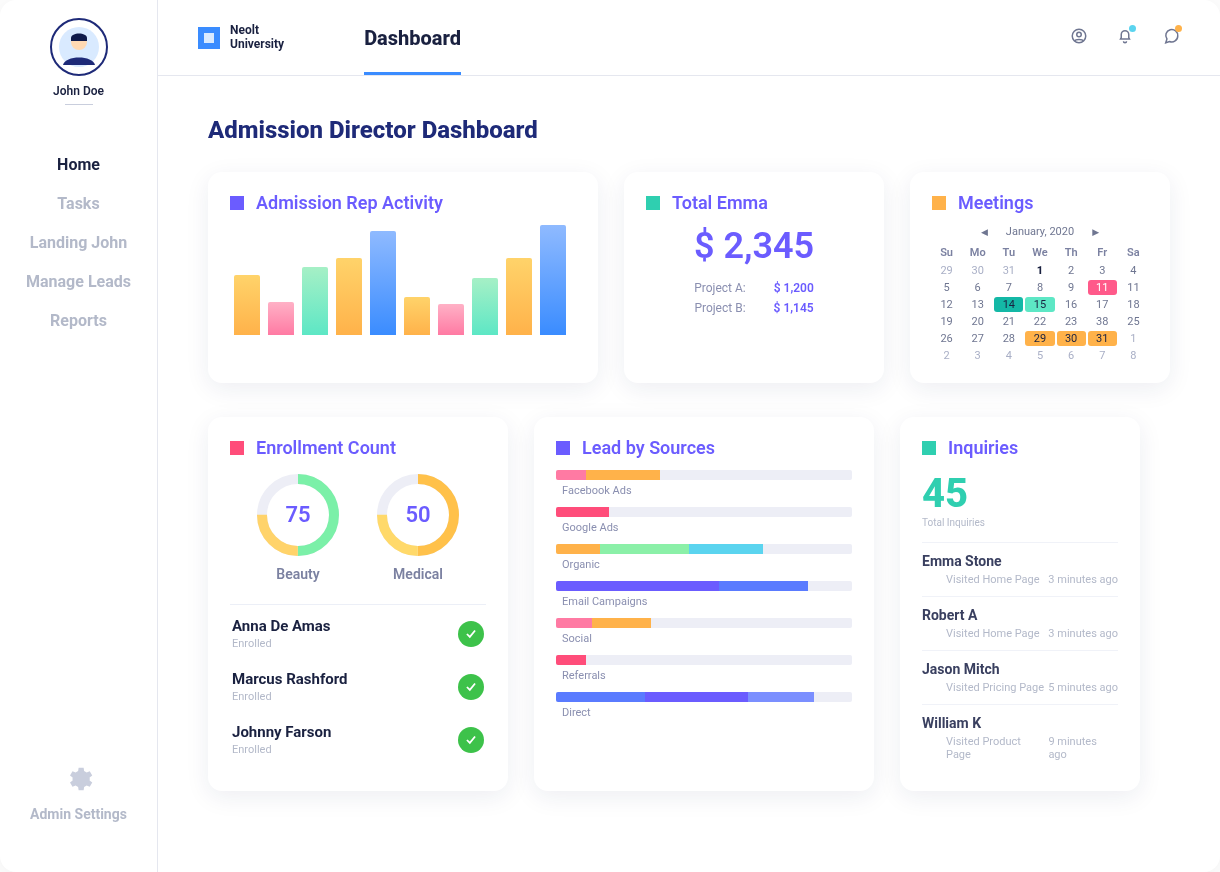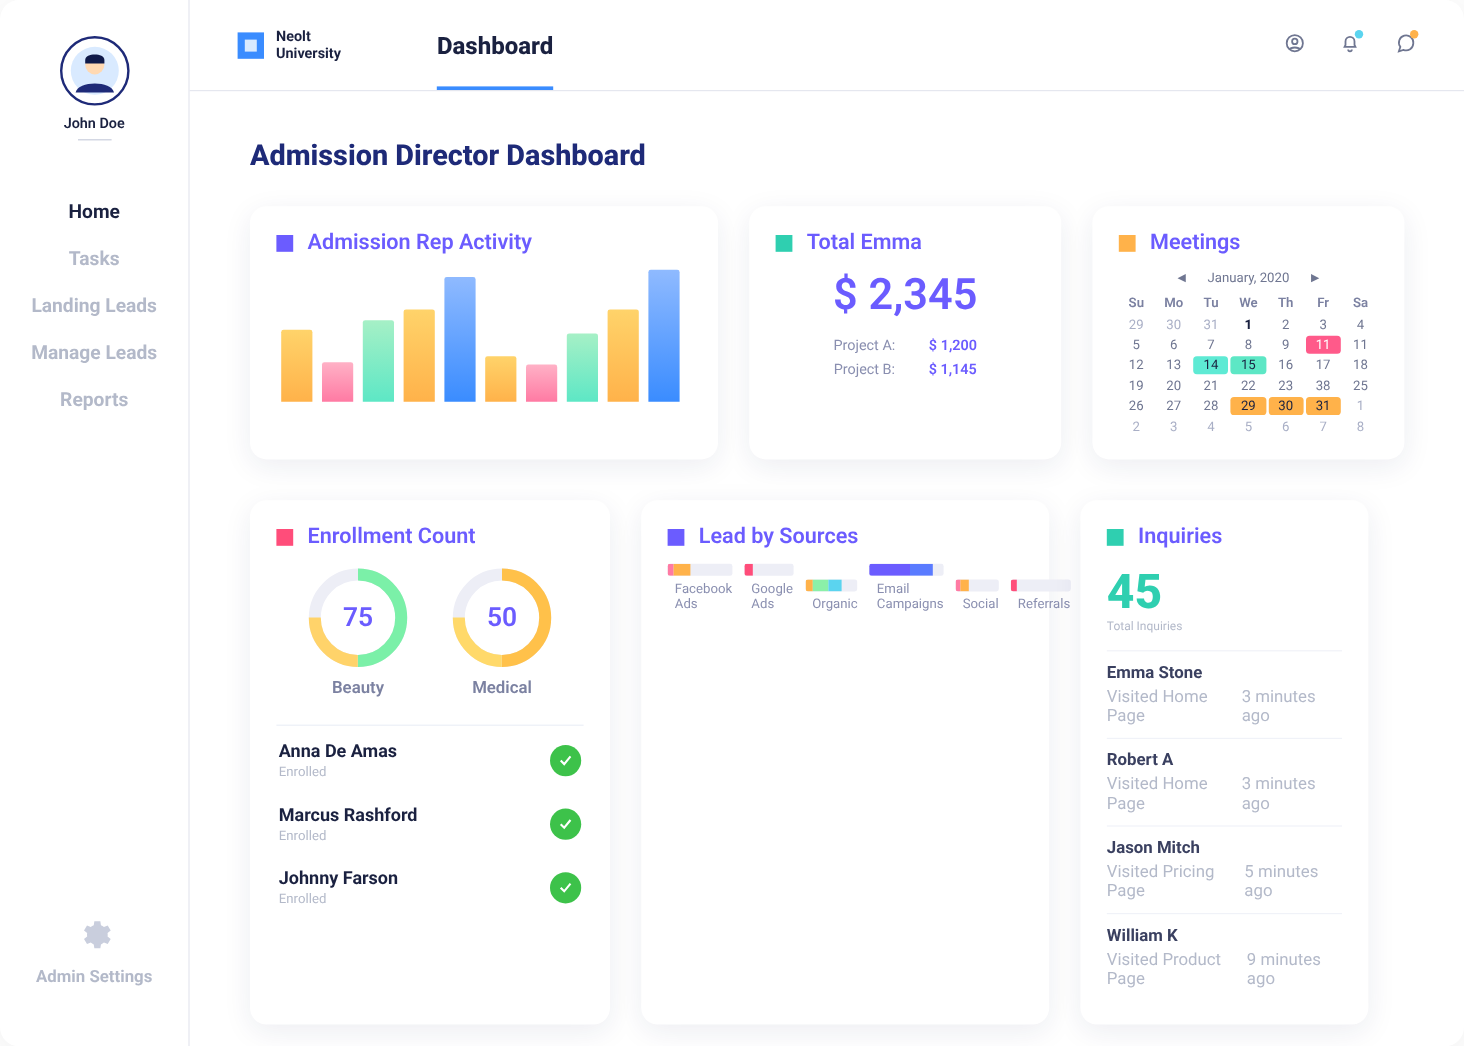--- a/index.html
+++ b/index.html
@@ -1,18 +1,18 @@
 <!DOCTYPE html>
 <html><head>
 <meta charset="utf-8">
 <style>
 * { box-sizing: border-box; margin: 0; padding: 0; }
 body { font-family: -apple-system, BlinkMacSystemFont, 'Segoe UI', Roboto, Arial, sans-serif; background: #fff; width: 1220px; height: 872px; overflow: hidden; }
 .app { display: flex; width: 100%; height: 100%; background: #fff; border-radius: 16px; box-shadow: 0 4px 40px rgba(0,0,0,0.08); }
-.sidebar { width: 165px; border-right: 1px solid #e5e7ef; display: flex; flex-direction: column; align-items: center; padding-top: 30px; }
+.sidebar { width: 165px; border-right: 1px solid #e5e7ef; display: flex; flex-direction: column; align-items: center; padding-top: 18px; }
 .avatar-wrap { display: flex; flex-direction: column; align-items: center; margin-bottom: 28px; }
 .avatar { width: 58px; height: 58px; border-radius: 50%; border: 2px solid #1e2a78; display: flex; align-items: center; justify-content: center; background: #fff; }
 .avatar svg { width: 44px; height: 44px; }
 .username { font-size: 12px; font-weight: 600; color: #1a2140; margin-top: 8px; }
 .username-underline { width: 28px; height: 1px; background: #c9cedd; margin-top: 6px; }
 .nav { display: flex; flex-direction: column; gap: 20px; align-items: center; margin-top: 22px; width: 100%; }
 .nav-item { font-size: 16px; font-weight: 700; color: #b3b9c9; cursor: pointer; }
 .nav-item.active { color: #1a2140; }
 .sidebar-bottom { margin-top: auto; display: flex; flex-direction: column; align-items: center; margin-bottom: 50px; }
 .gear-icon { color: #c9cedd; }
@@ -47,48 +47,48 @@
 
 .calendar { font-size: 11px; }
 .cal-head { display: flex; align-items: center; justify-content: center; gap: 18px; color: #6f7691; margin-bottom: 6px; }
 .cal-head .tri { font-size: 9px; cursor: pointer; color: #6f7691; }
 .cal-grid { display: grid; grid-template-columns: repeat(7, 1fr); gap: 2px; text-align: center; }
 .cal-dow { font-weight: 600; color: #7b81a1; padding: 2px 0; }
 .cal-cell { padding: 1px 0; color: #a9afc6; border-radius: 3px; font-size: 11px; }
 .cal-cell.cur { color: #6f7691; }
 .cal-cell.bold { font-weight: 800; color: #1a2140; }
 .cal-cell.hl-teal { background: #5de7c5; color: #1a2140; }
-.cal-cell.hl-teal2 { background: #5eead4; color: #1a2140; }
+.cal-cell.hl-teal2 { background: #14b8a6; color: #1a2140; }
 .cal-cell.hl-pink { background: #ff5a8a; color: #fff; }
 .cal-cell.hl-orange { background: #ffb24a; color: #1a2140; }
 
 .row2 { display: grid; grid-template-columns: 300px 340px 240px; gap: 26px; }
 .donuts { display: flex; gap: 30px; justify-content: center; margin-top: 10px; }
 .donut-wrap { display: flex; flex-direction: column; align-items: center; }
 .donut-label { margin-top: 6px; font-size: 14px; color: #7b81a1; font-weight: 600; }
 .donut-num { font-size: 22px; font-weight: 600; fill: #6b5cff; }
 .enroll-list { margin-top: 22px; border-top: 1px solid #eceff7; }
 .enroll-item { display: flex; align-items: center; padding: 12px 2px 8px 2px; }
 .enroll-name { font-size: 15px; font-weight: 700; color: #1a2140; }
 .enroll-status { font-size: 11px; color: #b3b9c9; margin-top: 2px; }
 .check-badge { margin-left: auto; width: 26px; height: 26px; border-radius: 50%; background: #3dc24a; display: flex; align-items: center; justify-content: center; }
 .check-badge svg { stroke: #fff; }
 
-.sources { display: flex; flex-direction: row; gap: 10px; margin-top: 12px; align-items: flex-end; }
+.sources { display: flex; flex-direction: column; gap: 10px; margin-top: 12px; }
 .src { }
 .src-bar { width: 100%; height: 10px; background: #edeef6; border-radius: 2px; overflow: hidden; display: flex; }
 .src-fill { height: 100%; }
 .src-label { font-size: 11px; color: #8a8fb0; margin: 4px 0 0 6px; }
 
 .inq-big { font-size: 40px; font-weight: 800; color: #2fcfb0; margin-top: 4px; }
 .inq-sub { font-size: 10px; color: #b3b9c9; margin-bottom: 14px; }
 .inq-item { padding: 10px 0 10px 0; border-top: 1px solid #f0f2f8; }
 .inq-item:first-of-type { border-top: 1px solid #f0f2f8; }
 .inq-name { font-size: 14px; font-weight: 700; color: #3a4060; }
-.inq-row2 { display: flex; justify-content: space-between; font-size: 14px; color: #b3b9c9; margin-top: 4px; }
+.inq-row2 { display: flex; justify-content: space-between; font-size: 11px; color: #b3b9c9; margin-top: 4px; margin-left: 24px; }
 </style>
 </head>
 <body>
 
 <div class="app">
   <aside class="sidebar">
     <div class="avatar-wrap">
       <div class="avatar">
         <svg viewBox="0 0 44 44">
             <circle cx="22" cy="22" r="20" fill="#d9eaff"></circle>
@@ -96,21 +96,21 @@
             <path d="M6 40c2-10 30-10 32 0" fill="#1e2a78"></path>
             <path d="M14 13c0-6 16-6 16 0v3H14z" fill="#0f1a4a"></path>
           </svg>
       </div>
       <div class="username">John Doe</div>
       <div class="username-underline"></div>
     </div>
     <nav class="nav" id="nav">
         <div class="nav-item active">Home</div>
         <div class="nav-item">Tasks</div>
-        <div class="nav-item">Landing Leads</div>
+        <div class="nav-item">Landing John</div>
         <div class="nav-item">Manage Leads</div>
         <div class="nav-item">Reports</div>
       </nav>
     <div class="sidebar-bottom">
       <span class="gear-icon">
         <svg width="30" height="30" viewBox="0 0 24 24" fill="currentColor">
             <path d="M12 8a4 4 0 100 8 4 4 0 000-8zm9.4 4a7.5 7.5 0 00-.1-1.2l2.1-1.6-2-3.4-2.5 1a7.6 7.6 0 00-2-1.2l-.4-2.6h-4l-.4 2.6a7.6 7.6 0 00-2 1.2l-2.5-1-2 3.4 2.1 1.6a7.5 7.5 0 000 2.4l-2.1 1.6 2 3.4 2.5-1a7.6 7.6 0 002 1.2l.4 2.6h4l.4-2.6a7.6 7.6 0 002-1.2l2.5 1 2-3.4-2.1-1.6c.07-.4.1-.8.1-1.2z"></path>
           </svg>
       </span>
       <div class="admin-settings">Admin Settings</div>

